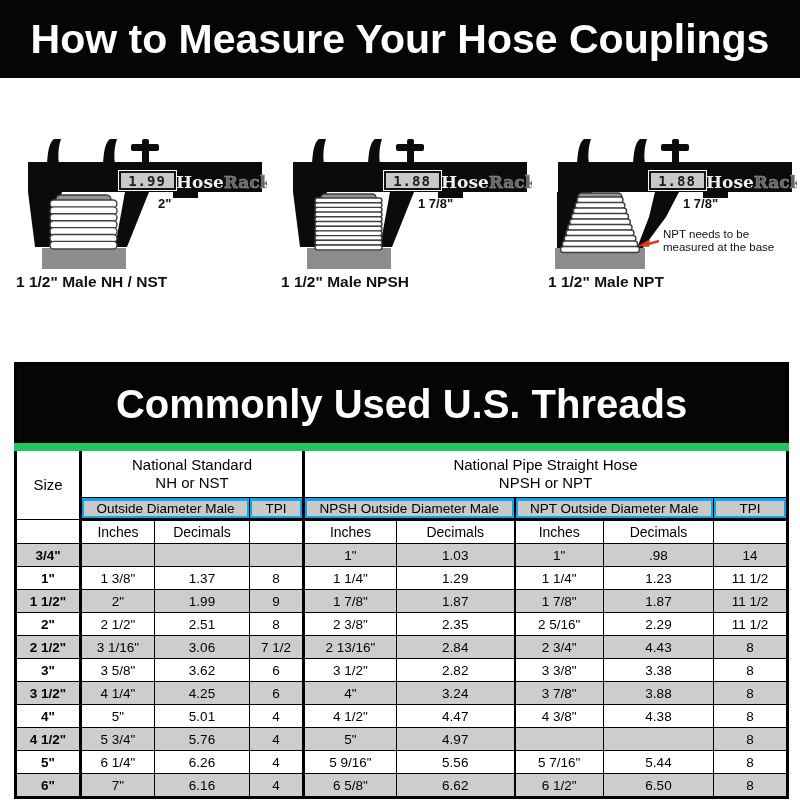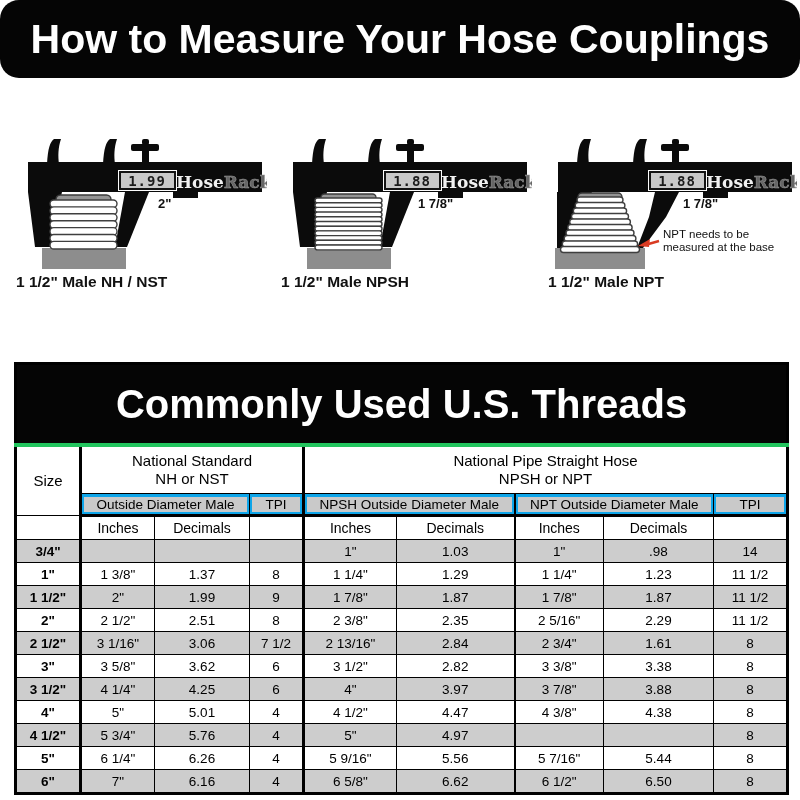--- a/index.html
+++ b/index.html
@@ -1,42 +1,42 @@
 <!DOCTYPE html>
 <html><head>
 <meta charset="utf-8">
 <style>
   html,body{margin:0;padding:0;background:#fff;}
   .page{position:relative;width:800px;height:800px;background:#fff;overflow:hidden;
         font-family:"Liberation Sans",sans-serif;color:#000;}
 
   
   .banner{position:absolute;left:0;top:0;width:800px;height:78px;background:#050505;
-          display:flex;align-items:center;justify-content:center;border-radius:19px;}
+          display:flex;align-items:center;justify-content:center;}
   .banner h1{margin:0;color:#fff;font-size:41px;font-weight:bold;letter-spacing:0;white-space:nowrap;}
 
   
   .diagrams{position:absolute;left:0;top:78px;width:800px;height:284px;}
   .diagram{position:absolute;top:57px;}
   .d1{left:15px}.d2{left:280px}.d3{left:545px}
 
   .svg-caption{font:bold 15.5px "Liberation Sans",sans-serif;fill:#111;}
   .svg-measure{font:bold 13px "Liberation Sans",sans-serif;fill:#111;}
   .svg-lcd{font:bold 14px "DejaVu Sans Mono",monospace;fill:#1c1c1c;letter-spacing:1px;}
   .svg-note{font:11.5px "Liberation Sans",sans-serif;fill:#111;}
   .brand-a{font:bold 17px "DejaVu Serif",serif;fill:#f0f0f0;}
   .brand-b{font:bold 17px "DejaVu Serif",serif;fill:#666;stroke:#9a9a9a;stroke-width:.5;}
 
   
   .table-wrap{position:absolute;left:14px;top:362px;}
   table.threads{border-collapse:collapse;table-layout:fixed;width:772px;
                 border:3px solid #000;font-family:"Liberation Sans",sans-serif;}
   table.threads th,table.threads td{border:1px solid #000;text-align:center;vertical-align:middle;
                 padding:0;overflow:hidden;white-space:nowrap;}
-  tr.titleRow th{background:#050505;height:78px;border-bottom:4px solid #22c55e;}
+  tr.titleRow th{background:#050505;height:78px;border-bottom:8px solid #22c55e;}
   tr.titleRow .ttl{color:#fff;font-size:40px;font-weight:bold;}
   tr.rowA th{height:46px;font-weight:normal;font-size:15px;line-height:18px;background:#fff;}
   th.size-h{font-weight:bold;font-size:16px;}
   tr.rowB th{height:20px;background:#0ea5e9;border-bottom:3px solid #000;font-weight:normal;}
   .pill{display:block;margin:2px;background:#c9c9c9;font-size:13.5px;line-height:15px;}
   tr.rowC th{height:22px;background:#fff;font-weight:normal;font-size:14px;}
   tbody td{height:22px;font-size:13.5px;}
   tbody tr.alt td{background:#cdcdcd;}
   td.c-size{font-weight:bold;}
   .thickL{border-left:3px solid #000 !important;}
@@ -269,41 +269,41 @@
     <td>11 1/2</td>
   </tr>
           <tr class="alt">
     <td class="c-size">2 1/2"</td>
     <td class="thickL">3 1/16"</td>
     <td>3.06</td>
     <td>7 1/2</td>
     <td class="thickL">2 13/16"</td>
     <td>2.84</td>
     <td class="midL">2 3/4"</td>
-    <td>1.61</td>
+    <td>4.43</td>
     <td>8</td>
   </tr>
           <tr>
     <td class="c-size">3"</td>
     <td class="thickL">3 5/8"</td>
     <td>3.62</td>
     <td>6</td>
     <td class="thickL">3 1/2"</td>
     <td>2.82</td>
     <td class="midL">3 3/8"</td>
     <td>3.38</td>
     <td>8</td>
   </tr>
           <tr class="alt">
     <td class="c-size">3 1/2"</td>
     <td class="thickL">4 1/4"</td>
     <td>4.25</td>
     <td>6</td>
     <td class="thickL">4"</td>
-    <td>3.97</td>
+    <td>3.24</td>
     <td class="midL">3 7/8"</td>
     <td>3.88</td>
     <td>8</td>
   </tr>
           <tr>
     <td class="c-size">4"</td>
     <td class="thickL">5"</td>
     <td>5.01</td>
     <td>4</td>
     <td class="thickL">4 1/2"</td>

